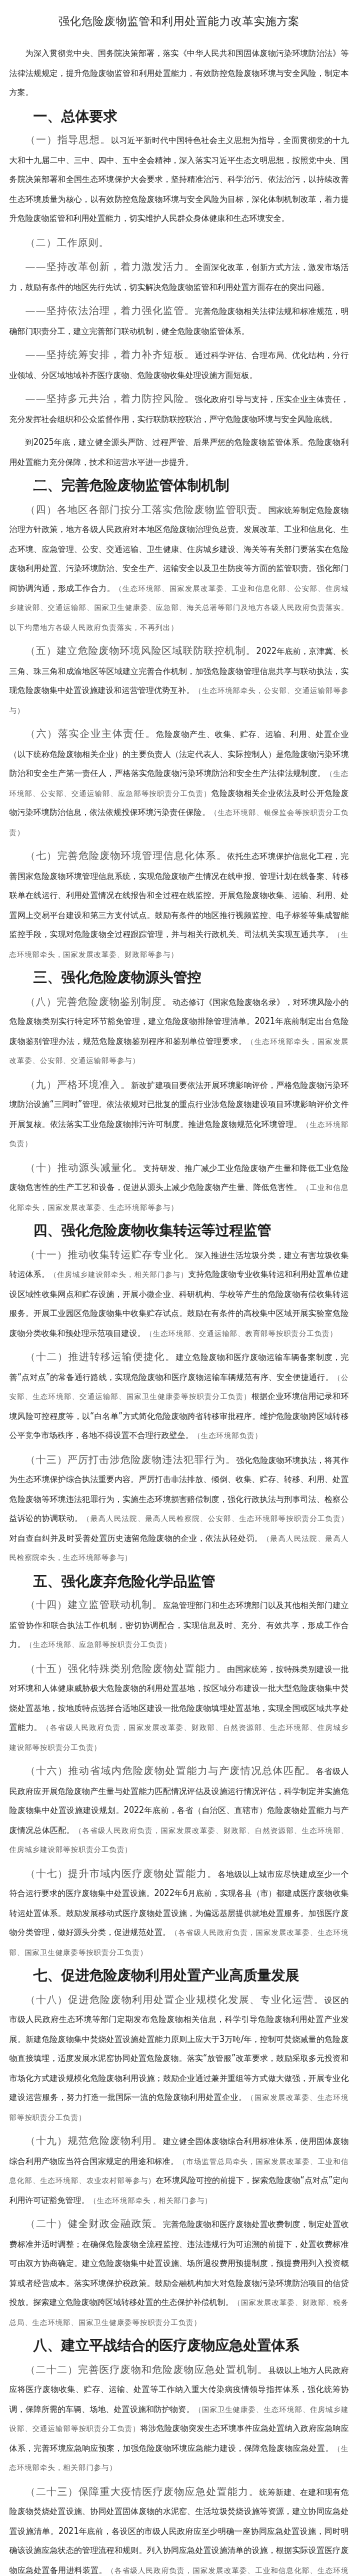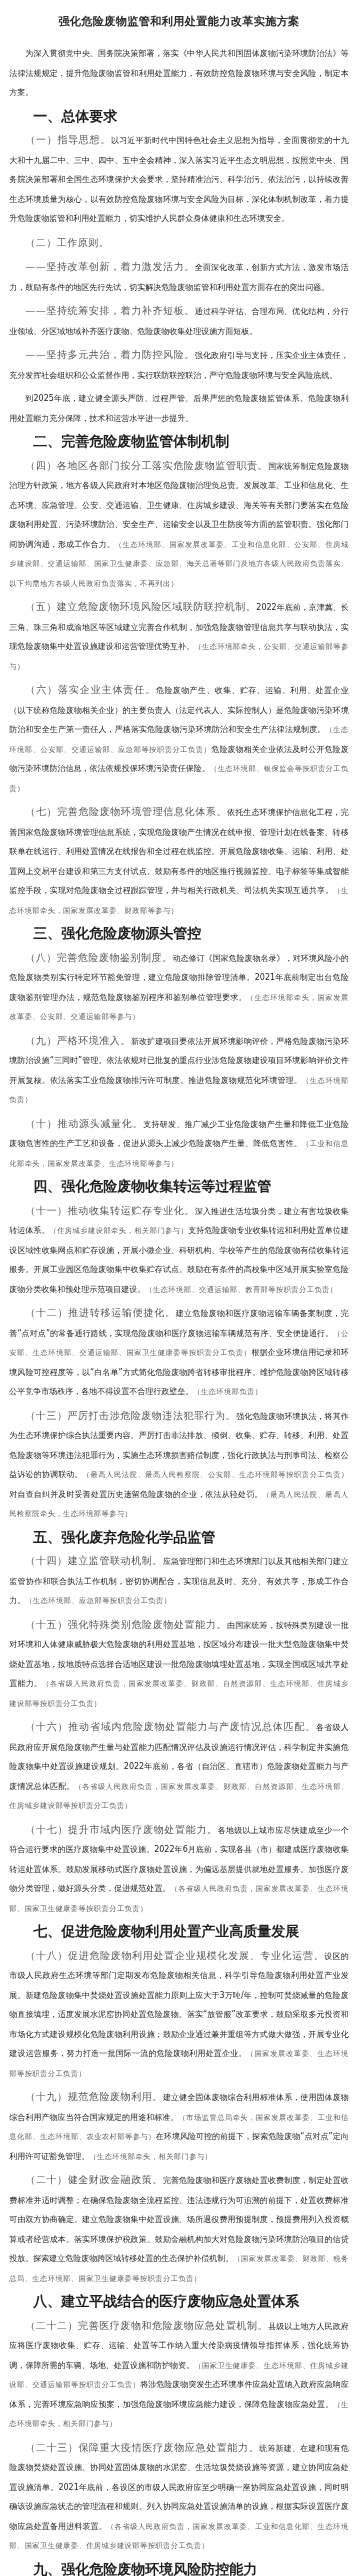--- a/index.html
+++ b/index.html
@@ -10,21 +10,21 @@
   }
   .doc {
     padding: 14px 5.3px 21.3px 5.3px;
     box-sizing: border-box;
     width: 358px;
   }
   .title {
     text-align: center;
     font-family: "DejaVu Serif", "Liberation Serif", serif;
     font-size: 11.2px;
-    font-weight: bold;
+    font-weight: normal;
     color: #2b2b2b;
     margin: 0 0 15px 0;
     letter-spacing: 0.3px;
   }
   .para {
     font-size: 8px;
     line-height: 19.5px;
     text-indent: 2em;
     margin: 4px;
     text-align: justify;
@@ -54,20 +54,21 @@
 <body>
 
 <div class="doc">
   <h1 class="title">强化危险废物监管和利用处置能力改革实施方案</h1>
   <div id="doc-body">
       <p class="para"><span class="body-text">为深入贯彻党中央、国务院决策部署，落实《中华人民共和国固体废物污染环境防治法》等法律法规规定，提升危险废物监管和利用处置能力，有效防控危险废物环境与安全风险，制定本方案。</span></p>
       <h2 class="heading">一、总体要求</h2>
       <p class="para"><span class="lead">（一）指导思想。</span><span class="body-text">以习近平新时代中国特色社会主义思想为指导，全面贯彻党的十九大和十九届二中、三中、四中、五中全会精神，深入落实习近平生态文明思想，按照党中央、国务院决策部署和全国生态环境保护大会要求，坚持精准治污、科学治污、依法治污，以持续改善生态环境质量为核心，以有效防控危险废物环境与安全风险为目标，深化体制机制改革，着力提升危险废物监管和利用处置能力，切实维护人民群众身体健康和生态环境安全。</span></p>
       <p class="para"><span class="lead">（二）工作原则。</span></p>
       <p class="para"><span class="lead">——坚持改革创新，着力激发活力。</span><span class="body-text">全面深化改革，创新方式方法，激发市场活力，鼓励有条件的地区先行先试，切实解决危险废物监管和利用处置方面存在的突出问题。</span></p>
+      <p class="para"><span class="lead">——坚持依法治理，着力强化监管。</span><span class="body-text">完善危险废物相关法律法规和标准规范，明确部门职责分工，建立完善部门联动机制，健全危险废物监管体系。</span></p>
       <p class="para"><span class="lead">——坚持统筹安排，着力补齐短板。</span><span class="body-text">通过科学评估、合理布局、优化结构，分行业领域、分区域地域补齐医疗废物、危险废物收集处理设施方面短板。</span></p>
       <p class="para"><span class="lead">——坚持多元共治，着力防控风险。</span><span class="body-text">强化政府引导与支持，压实企业主体责任，充分发挥社会组织和公众监督作用，实行联防联控联治，严守危险废物环境与安全风险底线。</span></p>
       <p class="para"><span class="body-text">到2025年底，建立健全源头严防、过程严管、后果严惩的危险废物监管体系。危险废物利用处置能力充分保障，技术和运营水平进一步提升。</span></p>
       <h2 class="heading">二、完善危险废物监管体制机制</h2>
       <p class="para"><span class="lead">（四）各地区各部门按分工落实危险废物监管职责。</span><span class="body-text">国家统筹制定危险废物治理方针政策，地方各级人民政府对本地区危险废物治理负总责。发展改革、工业和信息化、生态环境、应急管理、公安、交通运输、卫生健康、住房城乡建设、海关等有关部门要落实在危险废物利用处置、污染环境防治、安全生产、运输安全以及卫生防疫等方面的监管职责。强化部门间协调沟通，形成工作合力。</span><span class="note">（生态环境部、国家发展改革委、工业和信息化部、公安部、住房城乡建设部、交通运输部、国家卫生健康委、应急部、海关总署等部门及地方各级人民政府负责落实。以下均需地方各级人民政府负责落实，不再列出）</span></p>
       <p class="para"><span class="lead">（五）建立危险废物环境风险区域联防联控机制。</span><span class="body-text">2022年底前，京津冀、长三角、珠三角和成渝地区等区域建立完善合作机制，加强危险废物管理信息共享与联动执法，实现危险废物集中处置设施建设和运营管理优势互补。</span><span class="note">（生态环境部牵头，公安部、交通运输部等参与）</span></p>
       <p class="para"><span class="lead">（六）落实企业主体责任。</span><span class="body-text">危险废物产生、收集、贮存、运输、利用、处置企业（以下统称危险废物相关企业）的主要负责人（法定代表人、实际控制人）是危险废物污染环境防治和安全生产第一责任人，严格落实危险废物污染环境防治和安全生产法律法规制度。</span><span class="note">（生态环境部、公安部、交通运输部、应急部等按职责分工负责）</span><span class="body-text">危险废物相关企业依法及时公开危险废物污染环境防治信息，依法依规投保环境污染责任保险。</span><span class="note">（生态环境部、银保监会等按职责分工负责）</span></p>
       <p class="para"><span class="lead">（七）完善危险废物环境管理信息化体系。</span><span class="body-text">依托生态环境保护信息化工程，完善国家危险废物环境管理信息系统，实现危险废物产生情况在线申报、管理计划在线备案、转移联单在线运行、利用处置情况在线报告和全过程在线监控。开展危险废物收集、运输、利用、处置网上交易平台建设和第三方支付试点。鼓励有条件的地区推行视频监控、电子标签等集成智能监控手段，实现对危险废物全过程跟踪管理，并与相关行政机关、司法机关实现互通共享。</span><span class="note">（生态环境部牵头，国家发展改革委、财政部等参与）</span></p>
       <h2 class="heading">三、强化危险废物源头管控</h2>
       <p class="para"><span class="lead">（八）完善危险废物鉴别制度。</span><span class="body-text">动态修订《国家危险废物名录》，对环境风险小的危险废物类别实行特定环节豁免管理，建立危险废物排除管理清单。2021年底前制定出台危险废物鉴别管理办法，规范危险废物鉴别程序和鉴别单位管理要求。</span><span class="note">（生态环境部牵头，国家发展改革委、公安部、交通运输部等参与）</span></p>

